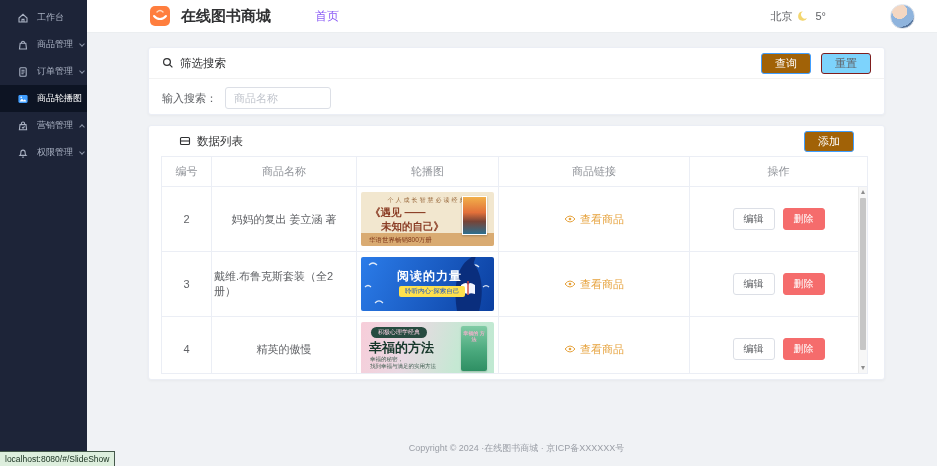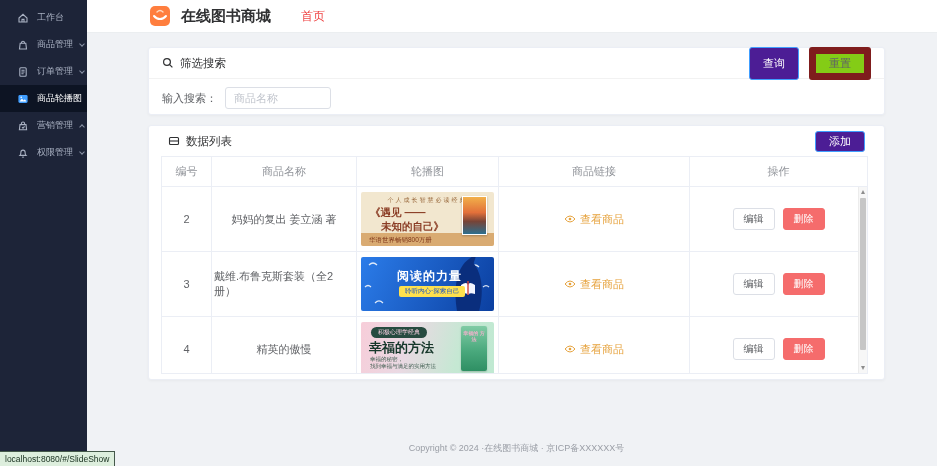--- a/index.html
+++ b/index.html
@@ -14,46 +14,46 @@
   .chev.down { transform:rotate(45deg); margin-top:-2px; }
   .chev.up { transform:rotate(-135deg); margin-top:2px; }
   .side-item.active { background:#0d1423; }
   .side-item.active .lbl { color:#ffffff; }
   .sicon { width:12px; height:12px; flex:0 0 12px; }
 
   
   .topbar { position:absolute; left:87px; top:0; right:0; height:33px; background:#fff; border-bottom:1px solid #ebeef0; display:flex; align-items:center; padding:0 22px 0 62px; z-index:4; }
   .logo { width:22px; height:22px; }
   .app-title { font-size:15px; font-weight:700; color:#303133; margin-left:10px; white-space:nowrap; }
-  .nav-home { font-size:12px; color:#ef4444; margin-left:30px; cursor:pointer; }
+  .nav-home { font-size:12px; color:#8b5cf6; margin-left:44px; cursor:pointer; }
   .top-right { margin-left:auto; display:flex; align-items:center; }
   .weather-city,.weather-temp { font-size:11px; color:#606266; }
   .moon { margin:0 5px; }
   .avatar { width:25px; height:25px; border-radius:50%; margin-left:64px; cursor:pointer;
             background:radial-gradient(circle at 38% 28%, #f4d7c2 0 34%, #8fb4dd 35% 70%, #55749c 71%); border:1px solid #e2e6ec; }
 
   
   .content { position:absolute; left:87px; top:33px; right:0; bottom:0; background:#f0f2f5; padding:14px 52px 0 61px; }
   .card { background:#fff; border:1px solid #ebeef5; border-radius:3px; box-shadow:0 1px 3px rgba(0,0,0,.04); }
 
   .filter-card { height:68px; margin-bottom:10px; }
   .card-head { height:31px; display:flex; align-items:center; padding:0 13px; border-bottom:1px solid #f2f2f2; }
   .card-title { font-size:11.5px; color:#303133; margin-left:6px; }
   .head-btns { margin-left:auto; display:flex; gap:10px; }
   .btn { font-size:11px; border-radius:3px; padding:3px 13px; cursor:pointer; line-height:13px; border:1px solid transparent; }
-  .btn-primary { background:#4c1d95; border-color:#409eff; color:#fff; }
-  .btn-plain { background:#84cc16; border:7px solid #7f1d1d; color:#606266; }
+  .btn-primary { background:#a16207; border-color:#409eff; color:#fff; }
+  .btn-plain { background:#7dd3fc; border:1px solid #7f1d1d; color:#606266; }
   .btn-danger { background:#f56c6c; border-color:#f56c6c; color:#fff; }
   .filter-body { display:flex; align-items:center; padding:8px 13px; }
   .filter-label { font-size:11px; color:#606266; }
   .filter-input { width:106px; height:22px; border:1px solid #dcdfe6; border-radius:3px; margin-left:8px; font-size:11px; padding:0 8px; color:#606266; }
   .filter-input::placeholder { color:#c0c4cc; }
 
   .list-card { height:255px; }
-  .list-head { height:30px; display:flex; align-items:center; padding:0 19px; }
+  .list-head { height:30px; display:flex; align-items:center; padding:0 30px; }
   .table-wrap { margin:0 16px 0 12px; position:relative; }
   .trow, .thead { display:flex; }
   .thead { border:1px solid #ebeef5; }
   .th { font-size:11px; color:#909399; text-align:center; padding:7px 2px; border-right:1px solid #ebeef5; background:#fff; }
   .th:last-child { border-right:none; }
   .tbody { height:187px; overflow:hidden; border:1px solid #ebeef5; border-top:none; position:relative; }
   .trow { border-bottom:1px solid #ebeef5; height:65px; }
   .td { display:flex; align-items:center; justify-content:center; font-size:11px; color:#606266; border-right:1px solid #ebeef5; padding:2px; }
   .td:last-child { border-right:none; }
   .c-id { flex:0 0 50px; } .c-name { flex:0 0 145px; } .c-banner { flex:0 0 142px; } .c-link { flex:0 0 191px; } .c-ops { flex:1; }
@@ -153,20 +153,28 @@
 </aside>
 
 <header class="topbar">
   <svg class="logo" viewBox="0 0 22 22">
       <rect x="1" y="1" width="20" height="20" rx="5" fill="#ff7e3e"></rect>
       <path d="M5 9 q2.5 3 6 3 q3.5 0 6-3" fill="none" stroke="#fff" stroke-width="2" stroke-linecap="round" transform="translate(0,2)"></path>
       <path d="M8 7 q3-3 6 0" fill="none" stroke="#ffd9bf" stroke-width="1.4" stroke-linecap="round"></path>
     </svg>
   <span class="app-title">在线图书商城</span>
   <span class="nav-home">首页</span>
+  <div class="top-right">
+    <span class="weather-city">北京</span>
+    <svg class="moon" width="13" height="13" viewBox="0 0 14 14">
+        <path d="M10.8 8.6 A5 5 0 1 1 6.4 1.6 A4.1 4.1 0 0 0 10.8 8.6 Z" fill="#f3d66f"></path>
+      </svg>
+    <span class="weather-temp">5°</span>
+    <div class="avatar"></div>
+  </div>
 </header>
 
 <main class="content">
 
   <section class="card filter-card">
     <div class="card-head">
       <svg width="12" height="12" viewBox="0 0 12 12" fill="none" stroke="#303133" stroke-width="1.2">
           <circle cx="5" cy="5" r="3.4"></circle>
           <path d="M7.6 7.6 L10.4 10.4"></path>
         </svg>

